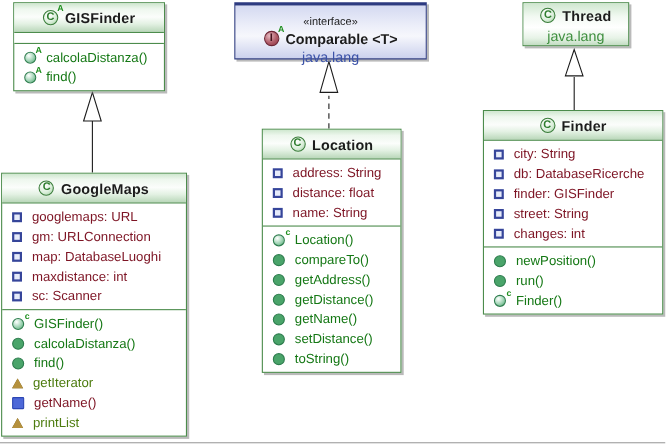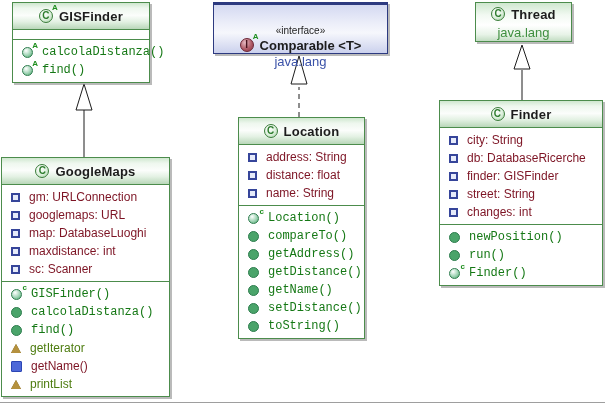--- a/index.html
+++ b/index.html
@@ -22,33 +22,33 @@
     font-weight:bold;font-size:13px;letter-spacing:.2px;
     background:linear-gradient(180deg,#cfe7cf 0%,#eef7ee 20%,#fbfdfb 48%,#e3f1e3 72%,#b9d7b9 100%);
     border-bottom:1px solid #4c8c4c;
   }
   .hdr-only{border-bottom:none;}
   .compartment{padding:3px 0;}
   .compartment.fields{border-bottom:1px solid #4c8c4c;text-align:right;}
   .compartment.empty{height:9px;padding:0;border-bottom:1px solid #4c8c4c;background:#fff;}
   .row{height:18px;display:flex;align-items:center;gap:9px;padding-left:9px;}
   .lbl{white-space:nowrap;}
-  .t-green{color:#157815;font-family:Liberation Mono, monospace;}
+  .t-green{color:#157815;}
   .t-black{color:#4d7c0f;}
   .t-maroon{color:#7d1424;}
 
   
   .iface-box{
     position:absolute;text-align:center;
     border:1px solid #2d3a80;border-top:3px solid #2d3a80;
     background:linear-gradient(180deg,#d4d9f1 0%,#eceef9 38%,#f6f7fc 58%,#cbd1ed 100%);
     box-shadow:2px 2px 0 rgba(130,130,130,.55);
     color:#1c1c1c;
   }
-  .stereo{font-size:10px;padding-top:20px;}
+  .stereo{font-size:10px;padding-top:10px;}
   .iface-title{font-size:13px;font-weight:bold;display:flex;align-items:center;justify-content:center;gap:6px;height:18px;}
   .pkg{font-size:13px;height:16px;line-height:15px;}
   .pkg-blue{color:#3b52a8;}
   .pkg-green{color:#3f8f3f;}
 
   
   .cicon{
     position:relative;width:14px;height:14px;border-radius:50%;
     border:1px solid #3a7d3a;box-sizing:border-box;flex:0 0 auto;
     background:radial-gradient(circle at 35% 30%,#ffffff 0%,#dcefdc 55%,#9fcf9f 100%);
@@ -157,25 +157,25 @@
   <div class="class-box" style="left:1px;top:157px;width:167px;">
     <div class="hdr">
       <span class="cicon">
         <i class="cl">C</i>
       </span>
       <span>GoogleMaps</span>
     </div>
     <div class="compartment fields">
       <div class="row">
         <span class="ic icon-field"></span>
+        <span class="lbl t-maroon">googlemaps: URL</span>
+      </div>
+      <div class="row">
+        <span class="ic icon-field"></span>
         <span class="lbl t-maroon">gm: URLConnection</span>
-      </div>
-      <div class="row">
-        <span class="ic icon-field"></span>
-        <span class="lbl t-maroon">googlemaps: URL</span>
       </div>
       <div class="row">
         <span class="ic icon-field"></span>
         <span class="lbl t-maroon">map: DatabaseLuoghi</span>
       </div>
       <div class="row">
         <span class="ic icon-field"></span>
         <span class="lbl t-maroon">maxdistance: int</span>
       </div>
       <div class="row">

